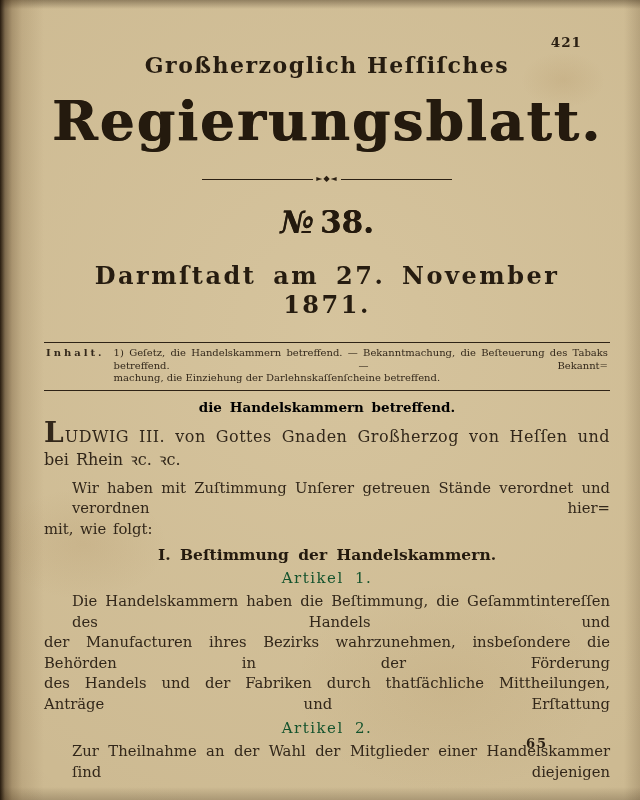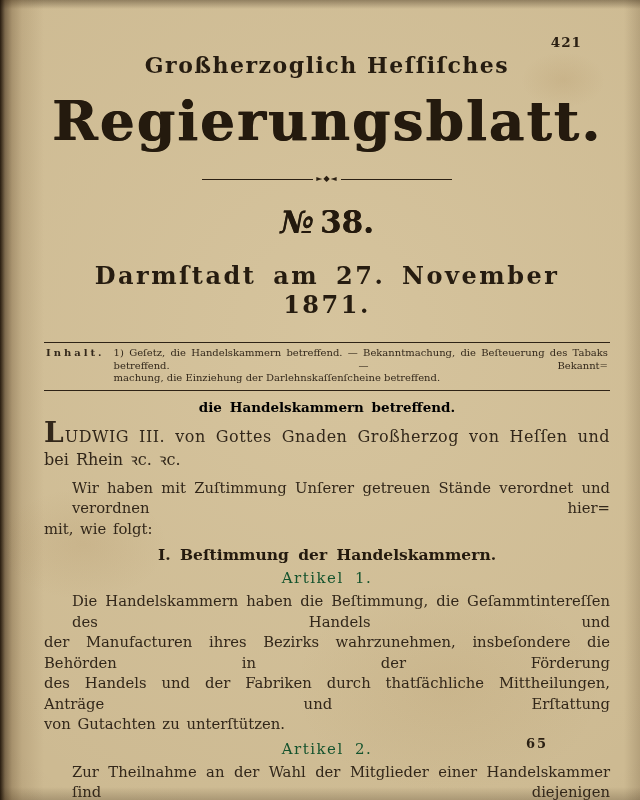--- a/index.html
+++ b/index.html
@@ -100,21 +100,20 @@
     <div class="pline">mit, wie folgt:</div>
   </div>
 
   <div class="sec-heading center">I. Beſtimmung der Handelskammern.</div>
   <div class="art-heading center">Artikel 1.</div>
 
   <div class="para sec-body">
     <div class="pline j indent">Die Handelskammern haben die Beſtimmung, die Geſammtintereſſen des Handels und</div>
     <div class="pline j">der Manufacturen ihres Bezirks wahrzunehmen, insbeſondere die Behörden in der Förderung</div>
     <div class="pline j">des Handels und der Fabriken durch thatſächliche Mittheilungen, Anträge und Erſtattung</div>
-    <div class="pline">von Gutachten zu unterſtützen.</div>
   </div>
 
   <div class="art-heading center">Artikel 2.</div>
 
   <div class="para sec-body">
     <div class="pline j indent">Zur Theilnahme an der Wahl der Mitglieder einer Handelskammer ſind diejenigen</div>
 
   </div>
 
 </div>

